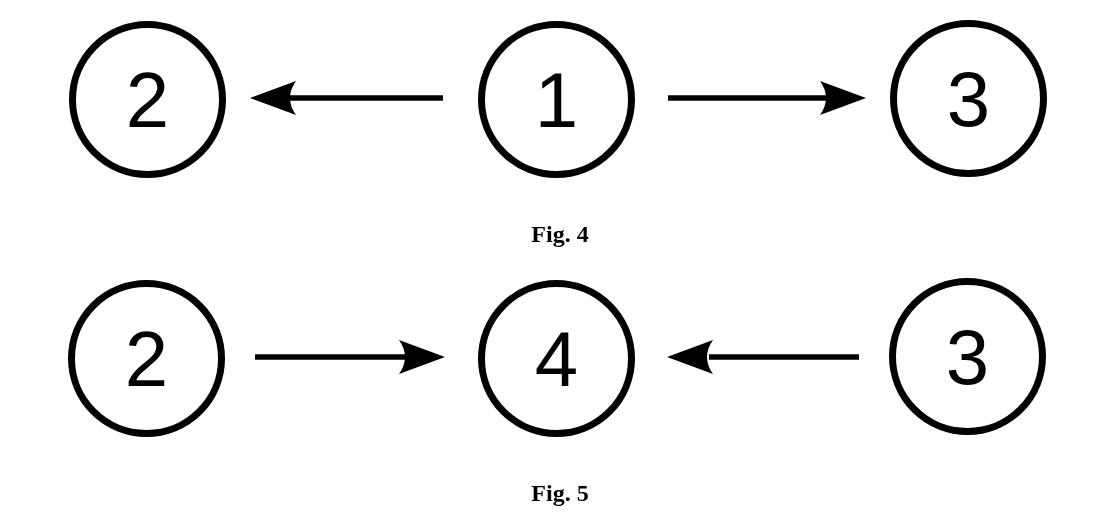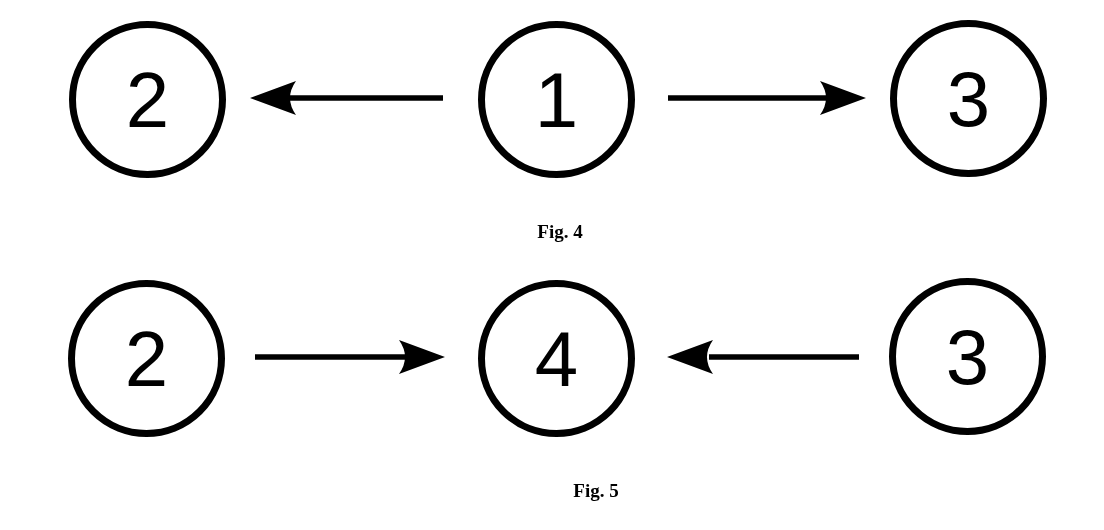--- a/index.html
+++ b/index.html
@@ -40,35 +40,35 @@
     line-height: 1;
     color: #000000;
     user-select: none;
   }
   .fig-caption {
     position: absolute;
     left: 560px;
     transform: translateX(-50%);
     font-family: "Liberation Serif", serif;
     font-weight: bold;
-    font-size: 19px;
+    font-size: 24px;
     line-height: 1;
     color: #000000;
     white-space: nowrap;
   }
   
   .f4-n2 { left: 69px;  top: 21px; }
   .f4-n1 { left: 478px; top: 21px; }
   .f4-n3 { left: 890px; top: 20px; }
   .f4-caption { top: 222px; }
   
   .f5-n2 { left: 68px;  top: 280px; }
   .f5-n4 { left: 478px; top: 280px; }
   .f5-n3 { left: 889px; top: 278px; }
-  .f5-caption { top: 481px; margin-left: 36px; }
+  .f5-caption { top: 481px; }
 </style>
 </head>
 <body>
 
 <div class="canvas">
 
   <svg class="edges-layer" width="1104" height="530" viewBox="0 0 1104 530" xmlns="http://www.w3.org/2000/svg">
 
     <g>
       <line x1="443" y1="98" x2="288" y2="98" stroke="#000000" stroke-width="5.5"></line>

